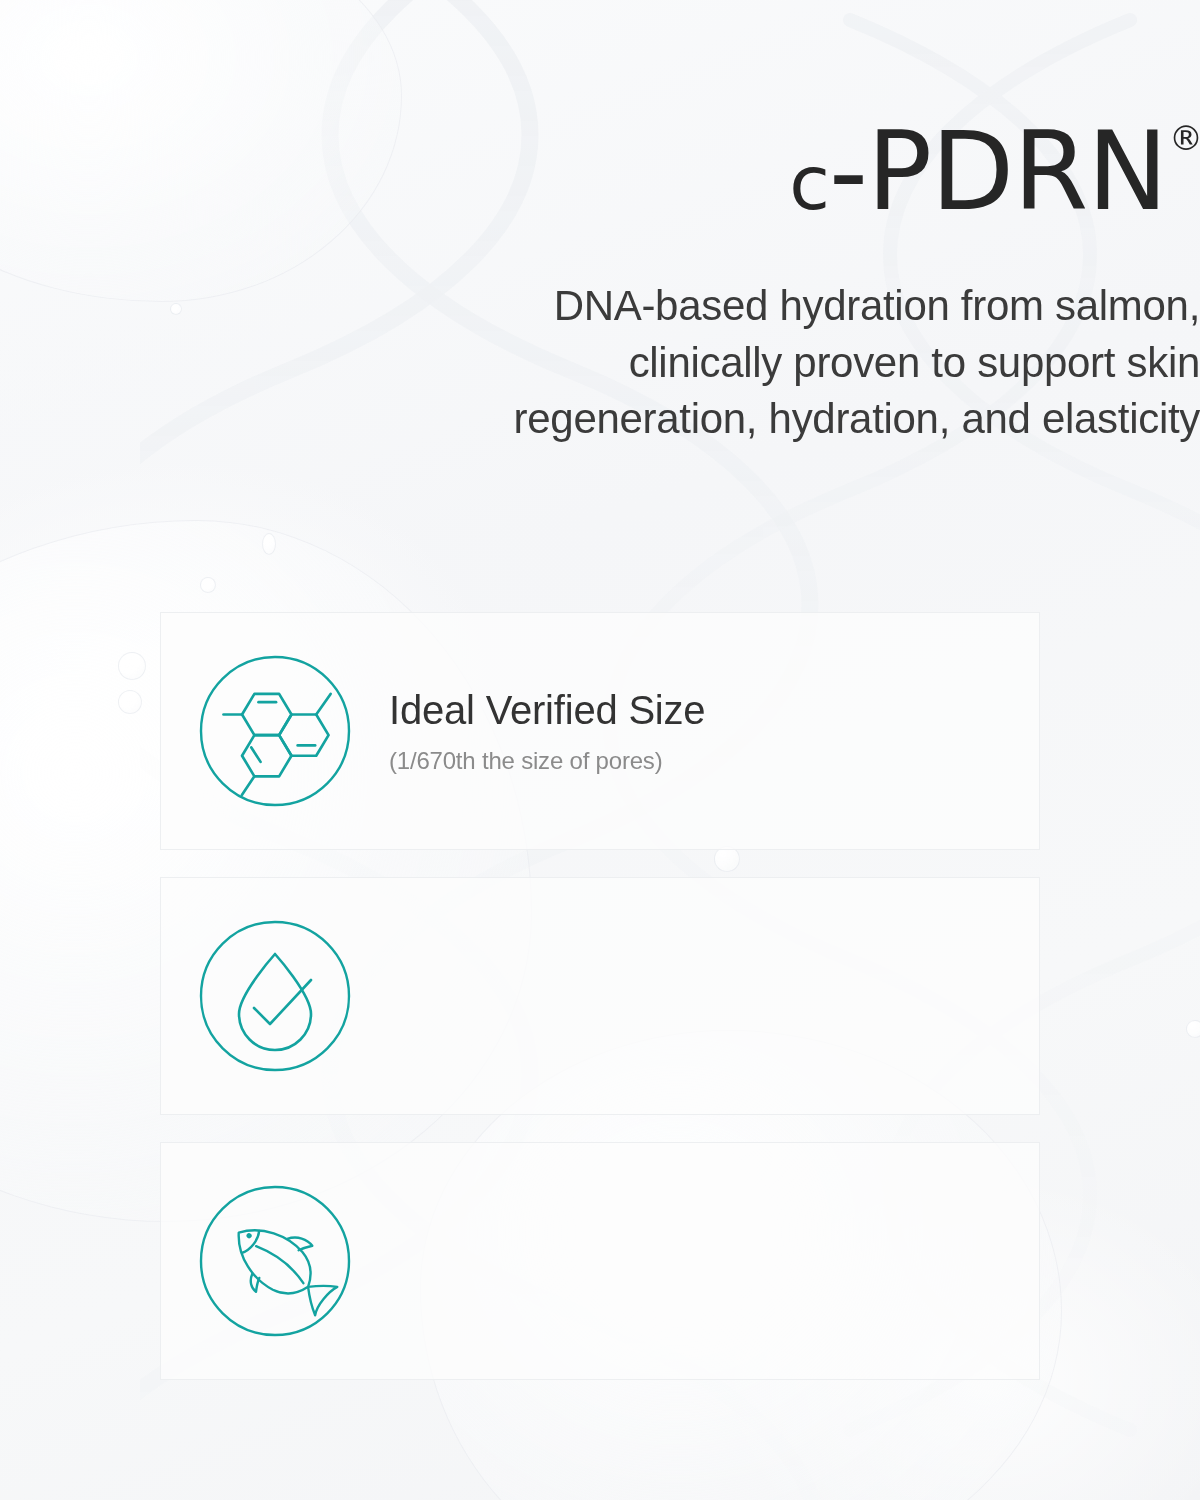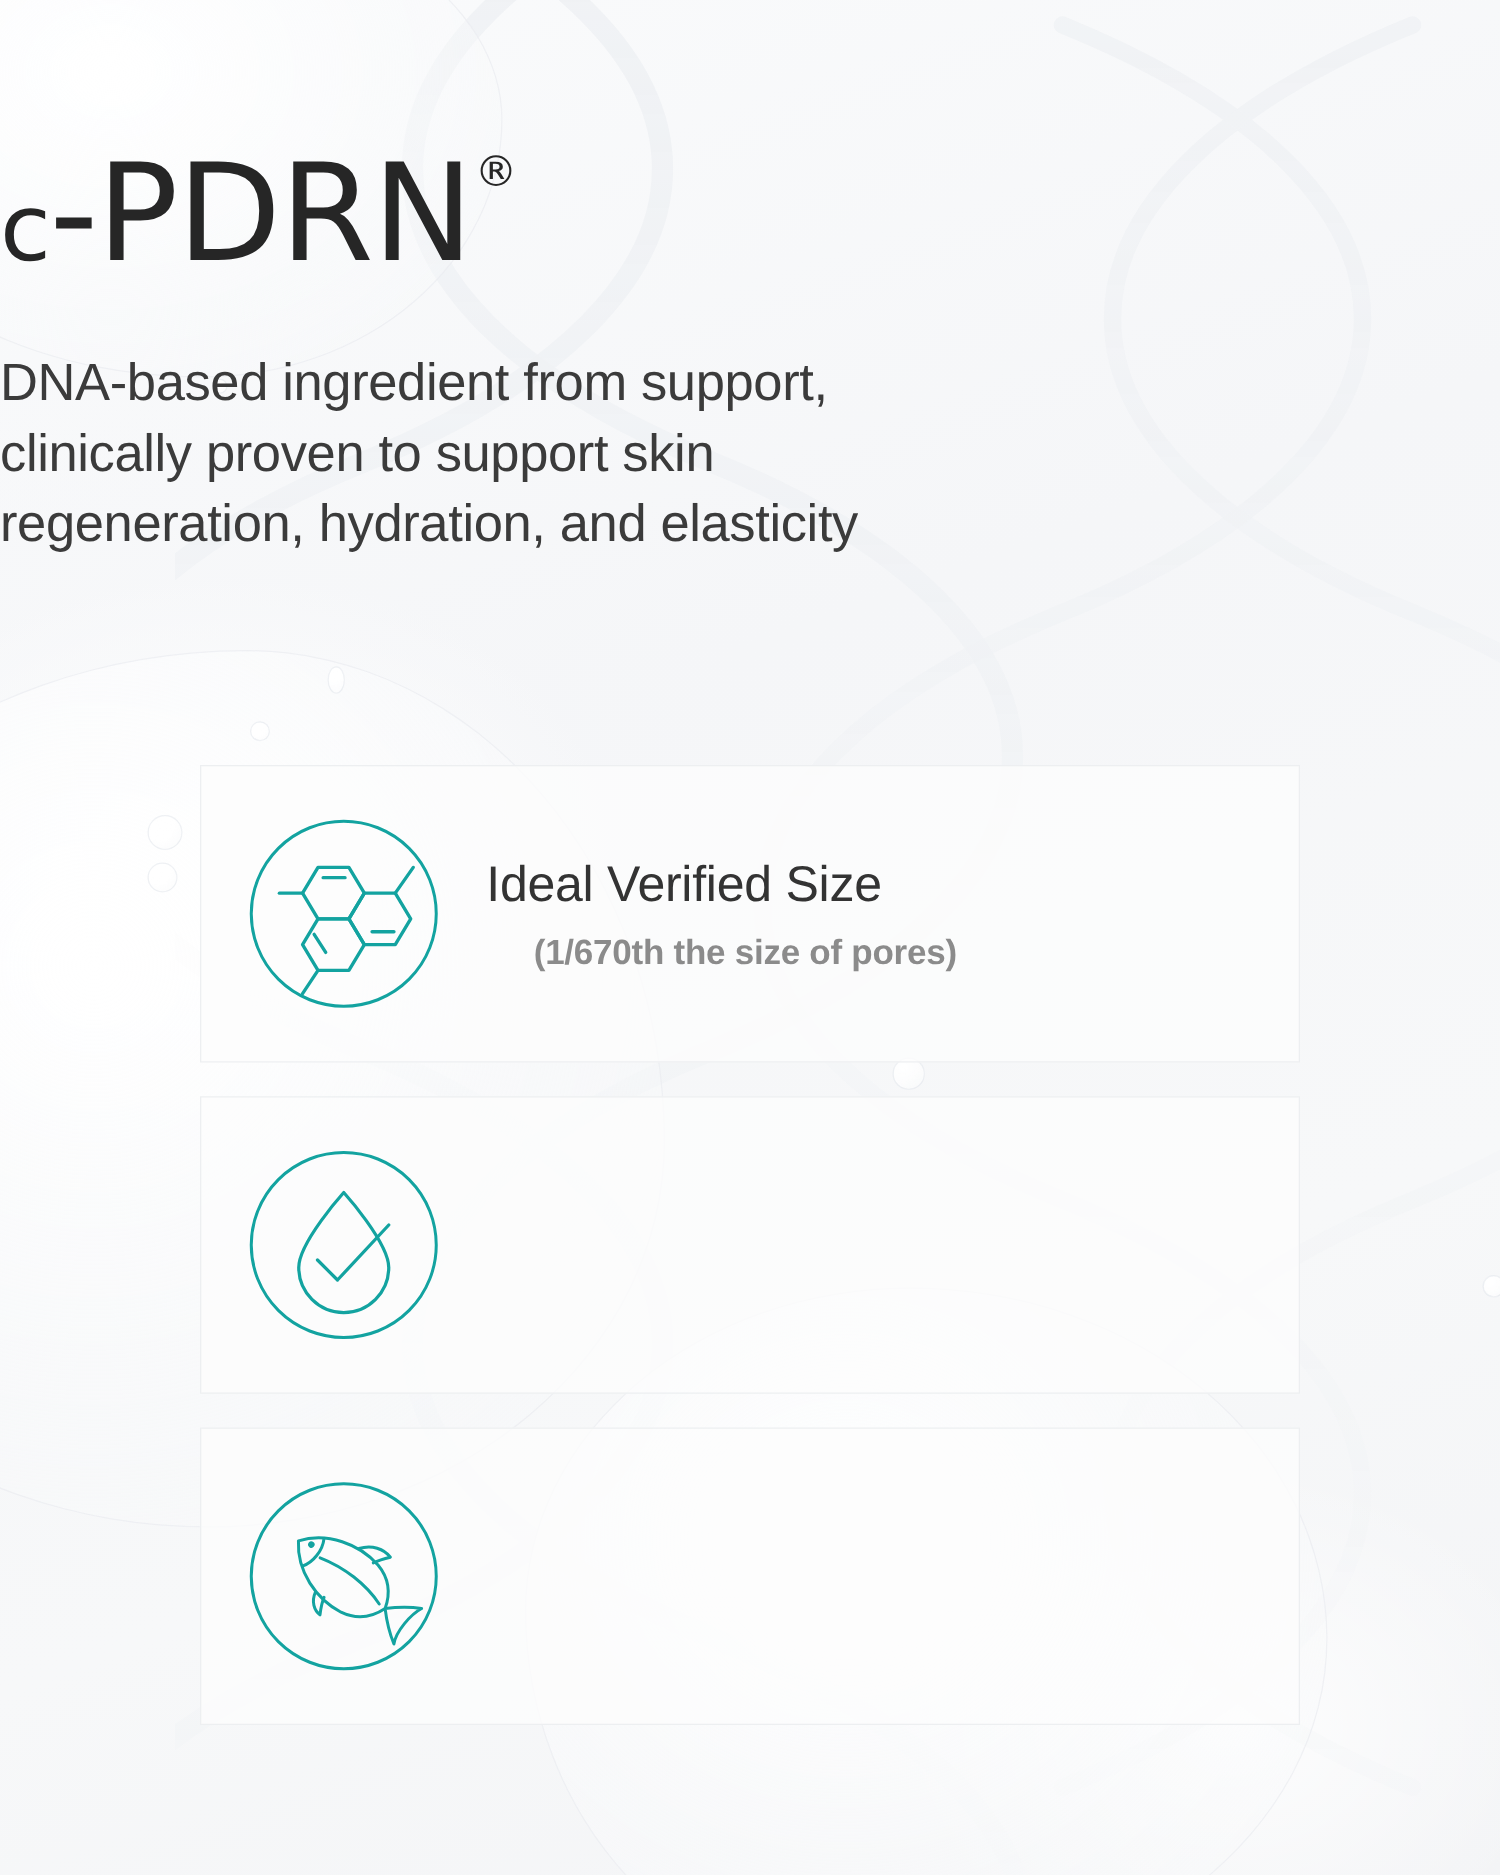--- a/index.html
+++ b/index.html
@@ -51,21 +51,21 @@
     background: radial-gradient(ellipse at 40% 36%, rgba(255,255,255,0.92) 0%, rgba(250,251,252,0.50) 55%, rgba(242,244,246,0.10) 100%);
     border: 1px solid rgba(231,234,238,0.6);
   }
 
   
   .header {
     position: absolute;
     top: 0;
     left: 0;
     width: 1200px;
-    text-align: left;
+    text-align: right;
     z-index: 5;
   }
   .brand-title {
     margin: 0;
     padding-top: 118px;
     font-family: "DejaVu Sans", sans-serif;
     font-size: 108px;
     font-weight: 400;
     letter-spacing: -1px;
     color: #262626;
@@ -144,27 +144,26 @@
   }
   .card-heading .hl { display: block; white-space: nowrap; }
   .card-heading .reg-sup {
     font-size: 22px;
     vertical-align: super;
     position: relative;
     top: -6px;
   }
   .card-note {
     margin-top: 10px;
-    font-size: 28px;
-    font-weight: 700;
+    font-size: 24px;
+    font-weight: 400;
     color: #8b8b8b;
     line-height: 1.25;
     letter-spacing: -0.2px;
     white-space: nowrap;
-    margin-left: 38px;
   }
 </style>
 </head>
 <body>
 
 <div id="page">
 
   <div class="bg-layer">
 
     <svg class="dna-svg" viewBox="0 0 1120 1620">
@@ -216,21 +215,21 @@
     <div class="bubble" style="left:170px; top:303px; width:10px; height:10px;"></div>
     <div class="bubble" style="left:714px; top:846px; width:24px; height:24px;"></div>
     <div class="bubble" style="left:1186px; top:1020px; width:16px; height:16px;"></div>
     <div class="bubble" style="left:262px; top:533px; width:12px; height:20px;"></div>
   </div>
 
   <div class="header">
     <h1 class="brand-title"><span class="brand-c">c</span><span>-</span><span>PDRN</span><span class="brand-reg">®</span></h1>
 
     <p class="subtitle">
-      <span class="sub-line">DNA-based ingredient from support,</span>
+      <span class="sub-line">DNA-based hydration from salmon,</span>
       <span class="sub-line">clinically proven to support skin</span>
       <span class="sub-line">regeneration, hydration, and elasticity</span>
     </p>
   </div>
 
   <div class="cards">
 
     <div class="card">
       <div class="icon-wrap">
         <svg width="152" height="152" viewBox="0 0 152 152" fill="none" stroke="#13A3A0" stroke-width="2.6" stroke-linecap="round" stroke-linejoin="round">

